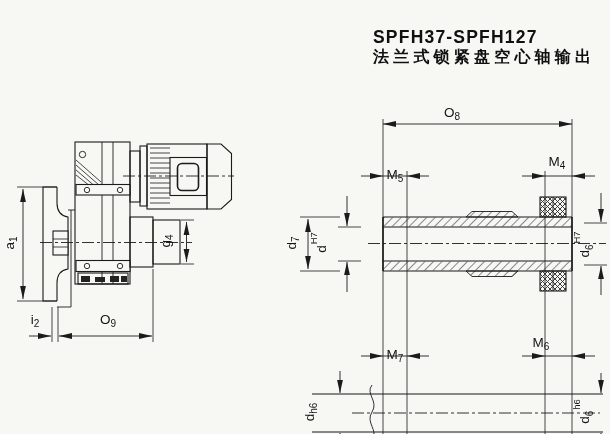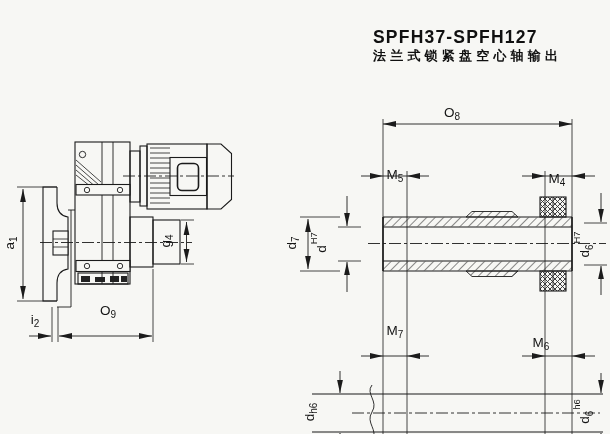--- a/index.html
+++ b/index.html
@@ -2,21 +2,21 @@
 <html><head>
 <meta charset="utf-8">
 <style>
   html,body{margin:0;padding:0;}
   body{width:610px;height:434px;background:#f7f7f4;position:relative;overflow:hidden;
        font-family:"Liberation Sans",sans-serif;}
   #stage{position:absolute;left:0;top:0;width:610px;height:434px;margin-top:24px;}
   svg{position:absolute;left:0;top:0;}
   .title{position:absolute;left:373px;top:3px;color:#101010;font-weight:bold;line-height:1.18;}
   .title .l1{display:block;font-size:17.5px;letter-spacing:1.2px;}
-  .title .l2{display:block;font-size:13px;letter-spacing:4.2px;}
+  .title .l2{display:block;font-size:16px;letter-spacing:4.2px;}
   .dim{position:absolute;transform:translate(-50%,-50%);font-size:13.5px;color:#151515;
        white-space:nowrap;line-height:1;}
   .dim.r{transform:translate(-50%,-50%) rotate(-90deg);}
   .dim sub{font-size:10px;line-height:1;}
   .dim sup{font-size:9.5px;line-height:1;position:relative;top:-3px;left:1px;}
   .wm1{position:absolute;left:496px;top:396px;font-size:18px;font-weight:bold;
        letter-spacing:4px;color:rgba(206,77,77,0.88);white-space:nowrap;}
   .wm2{position:absolute;left:486px;top:414px;font-size:15.5px;font-weight:bold;
        letter-spacing:0.4px;color:rgba(206,77,77,0.88);white-space:nowrap;}
 </style>
@@ -192,29 +192,29 @@
   </g>
 </svg>
 
 <div class="title">
   <span class="l1">SPFH37-SPFH127</span>
   <span class="l2">法兰式锁紧盘空心轴输出</span>
 </div>
 
 <span class="dim r" style="left:11px;top:219px"><span>a</span><sub>1</sub></span>
 <span class="dim" style="left:35px;top:297px"><span>i</span><sub>2</sub></span>
-<span class="dim" style="left:108px;top:288px"><span>O</span><sub>9</sub></span>
+<span class="dim" style="left:108px;top:297px"><span>O</span><sub>9</sub></span>
 <span class="dim r" style="left:167px;top:217px"><span>g</span><sub>4</sub></span>
 
 <span class="dim" style="left:452px;top:90px"><span>O</span><sub>8</sub></span>
 <span class="dim" style="left:395px;top:152px"><span>M</span><sub>5</sub></span>
-<span class="dim" style="left:557px;top:156px"><span>M</span><sub>4</sub></span>
+<span class="dim" style="left:557px;top:139px"><span>M</span><sub>4</sub></span>
 <span class="dim r" style="left:293px;top:219px"><span>d</span><sub>7</sub></span>
 <span class="dim r" style="left:320px;top:219px"><span>d</span><sup>H7</sup></span>
 <span class="dim r" style="left:585px;top:221px"><span>d</span><sub>6</sub><sup>H7</sup></span>
-<span class="dim" style="left:395px;top:308px"><span>M</span><sub>7</sub></span>
+<span class="dim" style="left:395px;top:332px"><span>M</span><sub>7</sub></span>
 <span class="dim" style="left:541px;top:320px"><span>M</span><sub>6</sub></span>
 <span class="dim r" style="left:311px;top:388px"><span>d</span><sub>h6</sub></span>
 <span class="dim r" style="left:585px;top:388px"><span>d</span><sub>6</sub><sup>h6</sup></span>
 
 <span class="wm2">Www.GeLufu.Com</span>
 
 </div>
 
 </body></html>

